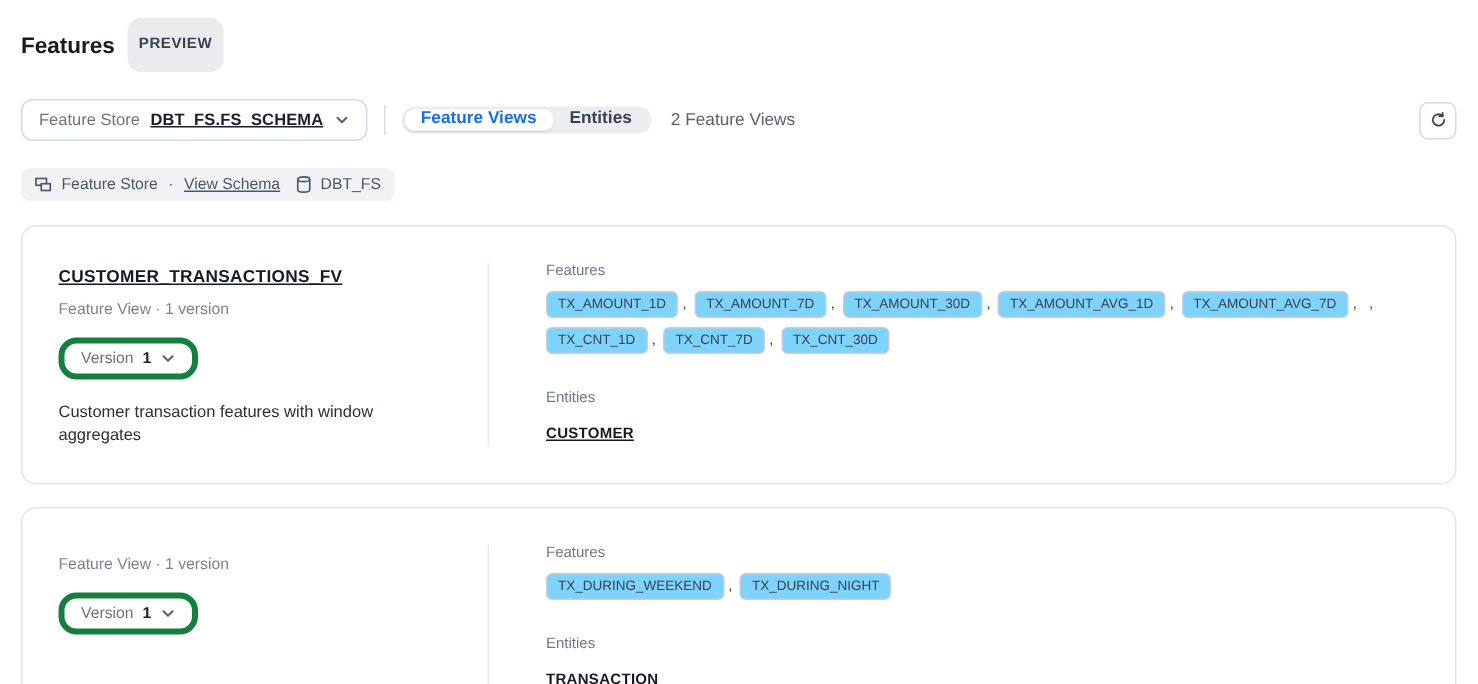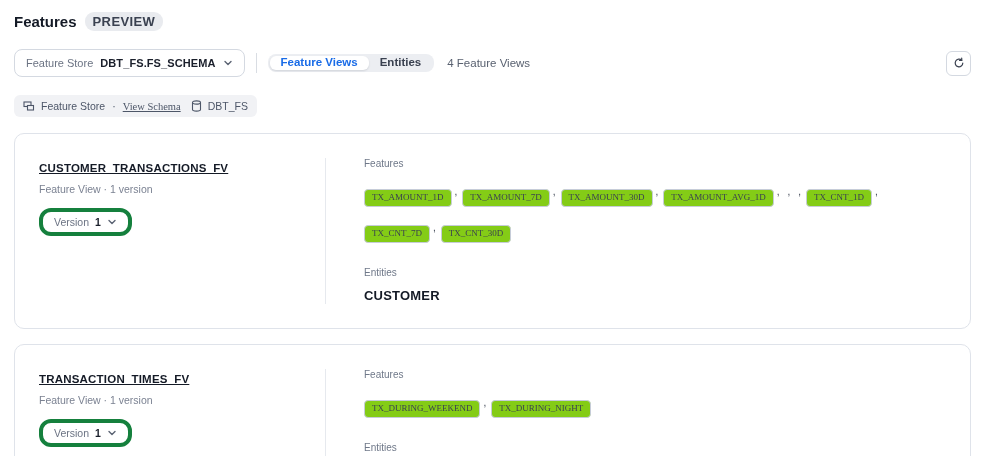--- a/index.html
+++ b/index.html
@@ -11,34 +11,34 @@
     color: #1a1f2b;
     position: relative;
     overflow: hidden;
   }
   .page { padding: 12px 14px; }
 
   
   .header-row { display: flex; align-items: center; gap: 8px; margin-bottom: 18px; }
   .page-title { font-size: 15px; font-weight: 700; color: #141a26; }
   .preview-badge {
-    font-size: 13px; font-weight: 700; letter-spacing: 0.4px;
+    font-size: 10px; font-weight: 700; letter-spacing: 0.4px;
     color: #3a4150; background: #e9ebef; border-radius: 9px;
-    padding: 3px 8px; line-height: 1;
+    padding: 13px 8px; line-height: 1;
   }
 
   
   .toolbar { display: flex; align-items: center; gap: 11px; margin-bottom: 18px; }
   .store-select {
     display: inline-flex; align-items: center; gap: 7px;
     border: 1px solid #d4d9e1; border-radius: 8px; background: #fff;
     padding: 7px 11px; font-size: 11px; cursor: pointer;
   }
   .store-select .label { color: #6b7383; }
-  .store-select .value { font-weight: 700; color: #1a1f2b; letter-spacing: 0.1px; }
+  .store-select .value { font-weight: 700; color: #1a1f2b; letter-spacing: 0.1px; text-decoration: underline; }
   .vert-divider { width: 1px; height: 20px; background: #d9dde3; }
   .seg-control {
     display: inline-flex; background: #eceef2; border-radius: 8px; padding: 2px;
   }
   .seg {
     font-size: 11.5px; font-weight: 600; color: #3a4150;
     padding: 0 11px; border-radius: 6px; cursor: pointer; line-height: 1.2;
   }
   .seg.active {
     background: #ffffff; color: #1a6ce7; font-weight: 700;
@@ -51,21 +51,21 @@
     display: flex; align-items: center; justify-content: center; cursor: pointer;
   }
 
   
   .crumb-pill {
     display: inline-flex; align-items: center; gap: 6px;
     background: #f1f2f5; border-radius: 6px; padding: 5px 9px;
     font-size: 10.5px; color: #4d5668; margin-bottom: 16px;
   }
   .crumb-pill .sep { margin: 0 1px; }
-  .crumb-link { color: #4d5668; text-decoration: underline; cursor: pointer; font-family: Liberation Serif, serif; }
+  .crumb-link { color: #4d5668; text-decoration: underline; cursor: pointer; }
   .crumb-db { color: #4d5668; }
 
   
   .card {
     border: 1px solid #dfe3ea; border-radius: 10px; background: #fff;
     display: flex; padding: 24px; margin-bottom: 15px; gap: 16px;
   }
   .card-left { width: 270px; flex: 0 0 270px; padding-right: 22px; }
   .card-divider { width: 1px; background: #e6e9ee; align-self: stretch; }
   .card-right { flex: 1; padding-left: 22px; }
@@ -80,29 +80,29 @@
     border: 4px solid #15803d; border-radius: 12px; background: #fff;
     padding: 4px 11px; font-size: 10.5px; margin-top: 13px; cursor: pointer;
   }
   .version-pill .vlabel { color: #6b7383; }
   .version-pill .vvalue { font-weight: 700; color: #1a1f2b; }
   .fv-desc { font-size: 11px; color: #2b3039; margin-top: 15px; line-height: 1.35; }
 
   .section-label { font-size: 10px; color: #6f7889; margin-bottom: 8px; }
   .chips { display: flex; flex-wrap: wrap; align-items: center; row-gap: 6px; }
   .chip {
-    font-family: Liberation Serif, serif; font-size: 9px; color: #3a4150;
-    background: #84cc16; border: 1px solid #c6ccd8; border-radius: 4px;
-    padding: 3px 7px; line-height: 1.1; white-space: nowrap; margin-top: 12px;
+    font-family: Liberation Sans, sans-serif; font-size: 9px; color: #3a4150;
+    background: #7dd3fc; border: 1px solid #c6ccd8; border-radius: 4px;
+    padding: 3px 7px; line-height: 1.1; white-space: nowrap;
   }
   .comma { font-size: 10px; color: #3a4150; margin: 0 5px 0 3px; }
   .entities-block { margin-top: 24px; }
   .entity-link {
-    font-size: 13px; font-weight: 700; color: #141a26;
-    letter-spacing: 0.2px; cursor: pointer; display: inline-block;
+    font-size: 10px; font-weight: 700; color: #141a26;
+    text-decoration: underline; letter-spacing: 0.2px; cursor: pointer; display: inline-block;
   }
   .icon-svg { display: block; }
 </style>
 </head>
 <body>
 
 <div class="page">
 
   
   <div class="header-row">
@@ -120,21 +120,21 @@
         </svg>
     </div>
 
     <div class="vert-divider"></div>
 
     <div class="seg-control">
       <div class="seg active">Feature Views</div>
       <div class="seg">Entities</div>
     </div>
 
-    <span class="count-text">4 Feature Views</span>
+    <span class="count-text">2 Feature Views</span>
 
     <div class="refresh-btn">
       <svg class="icon-svg" width="12" height="12" viewBox="0 0 12 12">
           <path d="M9.8 6 A3.8 3.8 0 1 1 8.7 3.3" fill="none" stroke="#3a4150" stroke-width="1.2" stroke-linecap="round"></path>
           <path d="M8.7 1.2 L8.8 3.5 L6.5 3.4" fill="none" stroke="#3a4150" stroke-width="1.2" stroke-linecap="round" stroke-linejoin="round"></path>
         </svg>
     </div>
   </div>
 
   
@@ -160,51 +160,52 @@
       <div class="card-left">
         <span class="fv-title">CUSTOMER_TRANSACTIONS_FV</span>
         <div class="fv-subtitle">Feature View · 1 version</div>
         <div class="version-pill">
           <span class="vlabel">Version</span>
           <span class="vvalue">1</span>
           <svg class="icon-svg" width="10" height="10" viewBox="0 0 10 10">
               <path d="M2 3.5 L5 6.5 L8 3.5" fill="none" stroke="#5b6373" stroke-width="1.4" stroke-linecap="round" stroke-linejoin="round"></path>
             </svg>
         </div>
+        <div class="fv-desc">Customer transaction features with window aggregates</div>
       </div>
       <div class="card-divider"></div>
       <div class="card-right">
         <div class="section-label">Features</div>
         <div class="chips">
             <span class="chip">TX_AMOUNT_1D</span>
             <span class="comma">,</span>
             <span class="chip">TX_AMOUNT_7D</span>
             <span class="comma">,</span>
             <span class="chip">TX_AMOUNT_30D</span>
             <span class="comma">,</span>
             <span class="chip">TX_AMOUNT_AVG_1D</span>
             <span class="comma">,</span>
+            <span class="chip">TX_AMOUNT_AVG_7D</span>
             <span class="comma">,</span>
             <span class="comma">,</span>
             <span class="chip">TX_CNT_1D</span>
             <span class="comma">,</span>
             <span class="chip">TX_CNT_7D</span>
             <span class="comma">,</span>
             <span class="chip">TX_CNT_30D</span>
           </div>
         <div class="entities-block">
           <div class="section-label">Entities</div>
           <div><span class="entity-link">CUSTOMER</span></div>
         </div>
       </div>
     </div>
 
     <div class="card">
       <div class="card-left">
-        <span class="fv-title">TRANSACTION_TIMES_FV</span>
         <div class="fv-subtitle">Feature View · 1 version</div>
         <div class="version-pill">
           <span class="vlabel">Version</span>
           <span class="vvalue">1</span>
           <svg class="icon-svg" width="10" height="10" viewBox="0 0 10 10">
               <path d="M2 3.5 L5 6.5 L8 3.5" fill="none" stroke="#5b6373" stroke-width="1.4" stroke-linecap="round" stroke-linejoin="round"></path>
             </svg>
         </div>
       </div>
       <div class="card-divider"></div>

